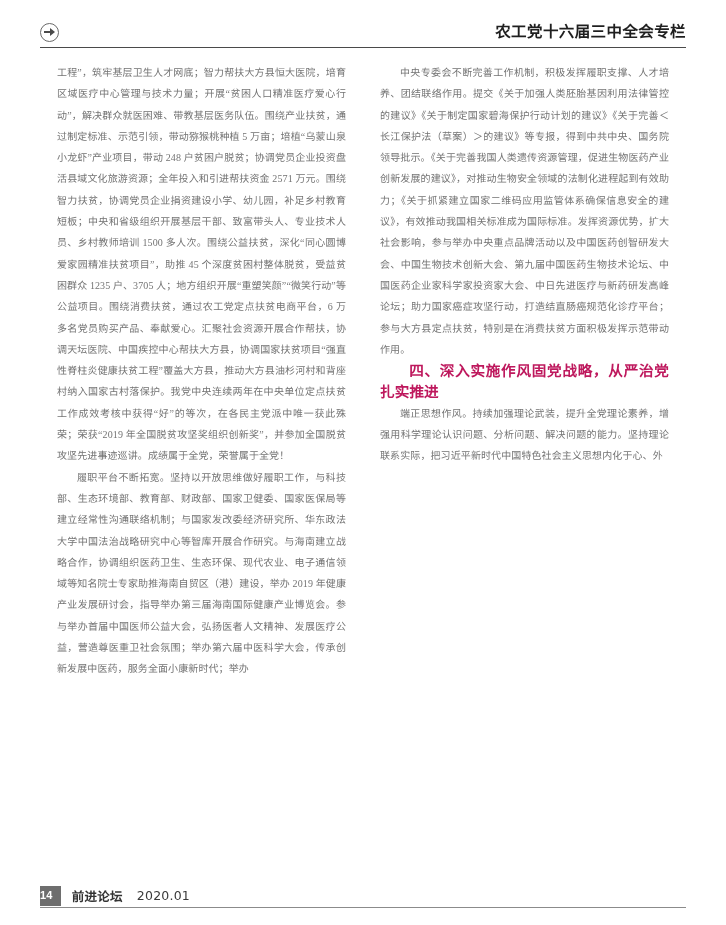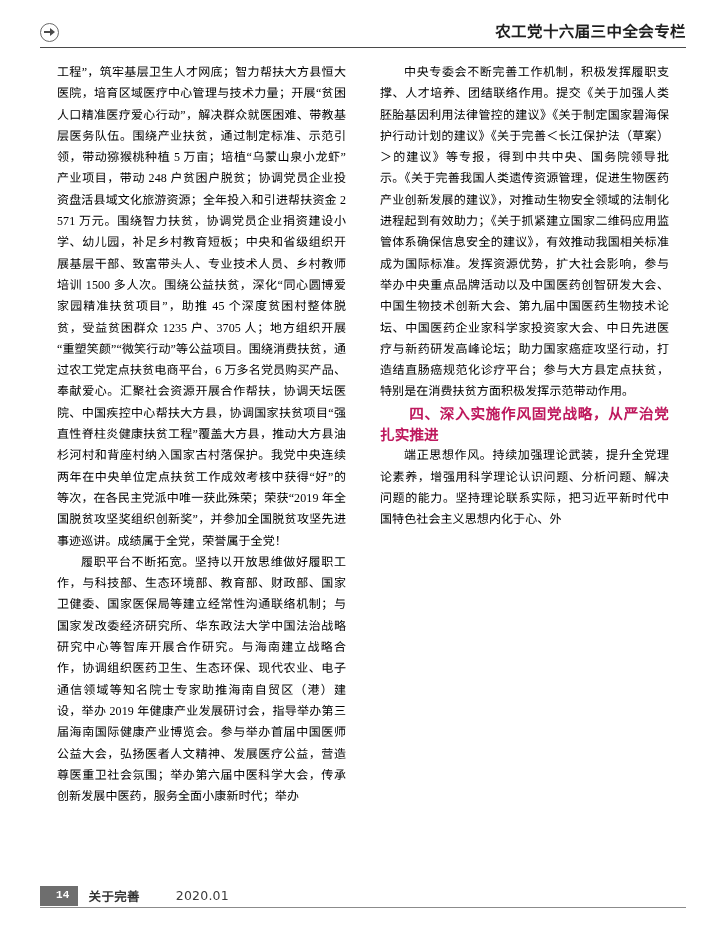--- a/index.html
+++ b/index.html
@@ -90,26 +90,26 @@
     display: flex;
     justify-content: space-between;
   }
   .col {
     width: 289px;
     box-sizing: border-box;
   }
 
   .col p {
     margin: 0;
-    font-size: 12px;
+    font-size: 10px;
     line-height: 21.3px;
     text-align: justify;
     text-justify: inter-ideograph;
     text-align-last: auto;
-    color: #000000;
+    color: #737373;
     letter-spacing: 0.1px;
     word-break: break-all;
   }
   .col p.indent {
     text-indent: 2em;
   }
   .col p.cont {
     text-indent: 0;
   }
   .col p.heading {
@@ -129,46 +129,45 @@
     width: 646px;
     height: 24px;
     display: flex;
     align-items: center;
     border-bottom: 1.4px solid #8b8b8b;
     box-sizing: border-box;
   }
   .folio {
     background: #6e6e6e;
     color: #ffffff;
-    font-family: Liberation Mono, monospace;
+    font-family: Liberation Sans, sans-serif;
     font-size: 11px;
     font-weight: 700;
     line-height: 1;
-    padding: 4px 8px 5px 16px;
+    padding: 4px 8px 5px 0;
     margin-right: 11px;
     display: inline-block;
     letter-spacing: 0.2px;
   }
   .mag-name {
     font-family: "DejaVu Sans", "Liberation Sans", sans-serif;
     font-size: 12.5px;
     font-weight: 700;
     color: #333333;
     letter-spacing: 0.3px;
     margin-right: 14px;
     white-space: nowrap;
   }
   .issue-date {
     font-family: "DejaVu Sans", "Liberation Sans", sans-serif;
     font-size: 12.5px;
     font-weight: 400;
     color: #3a3a3a;
     letter-spacing: 0.2px;
     white-space: nowrap;
-    margin-left: 22px;
   }
 </style>
 </head>
 <body>
 
 <div class="page">
 
   <div class="running-head" style="border-bottom-color: rgb(74, 74, 74);">
     <span class="head-icon"></span>
     <span class="head-title">农工党十六届三中全会专栏</span>
@@ -184,17 +183,17 @@
     <div class="col">
       <p class="indent">中央专委会不断完善工作机制，积极发挥履职支撑、人才培养、团结联络作用。提交《关于加强人类胚胎基因利用法律管控的建议》《关于制定国家碧海保护行动计划的建议》《关于完善＜长江保护法（草案）＞的建议》等专报，得到中共中央、国务院领导批示。《关于完善我国人类遗传资源管理，促进生物医药产业创新发展的建议》，对推动生物安全领域的法制化进程起到有效助力；《关于抓紧建立国家二维码应用监管体系确保信息安全的建议》，有效推动我国相关标准成为国际标准。发挥资源优势，扩大社会影响，参与举办中央重点品牌活动以及中国医药创智研发大会、中国生物技术创新大会、第九届中国医药生物技术论坛、中国医药企业家科学家投资家大会、中日先进医疗与新药研发高峰论坛；助力国家癌症攻坚行动，打造结直肠癌规范化诊疗平台；参与大方县定点扶贫，特别是在消费扶贫方面积极发挥示范带动作用。</p>
       <p class="heading">四、深入实施作风固党战略，从严治党扎实推进</p>
       <p class="indent">端正思想作风。持续加强理论武装，提升全党理论素养，增强用科学理论认识问题、分析问题、解决问题的能力。坚持理论联系实际，把习近平新时代中国特色社会主义思想内化于心、外</p>
     </div>
 
   </div>
 
   <div class="footer" style="border-bottom-color: rgb(139, 139, 139);">
     <span class="folio" style="background: rgb(110, 110, 110);">14</span>
-    <span class="mag-name">关于完善</span>
+    <span class="mag-name">前进论坛</span>
     <span class="issue-date">2020.01</span>
   </div>
 
 </div>
 
 </body></html>

